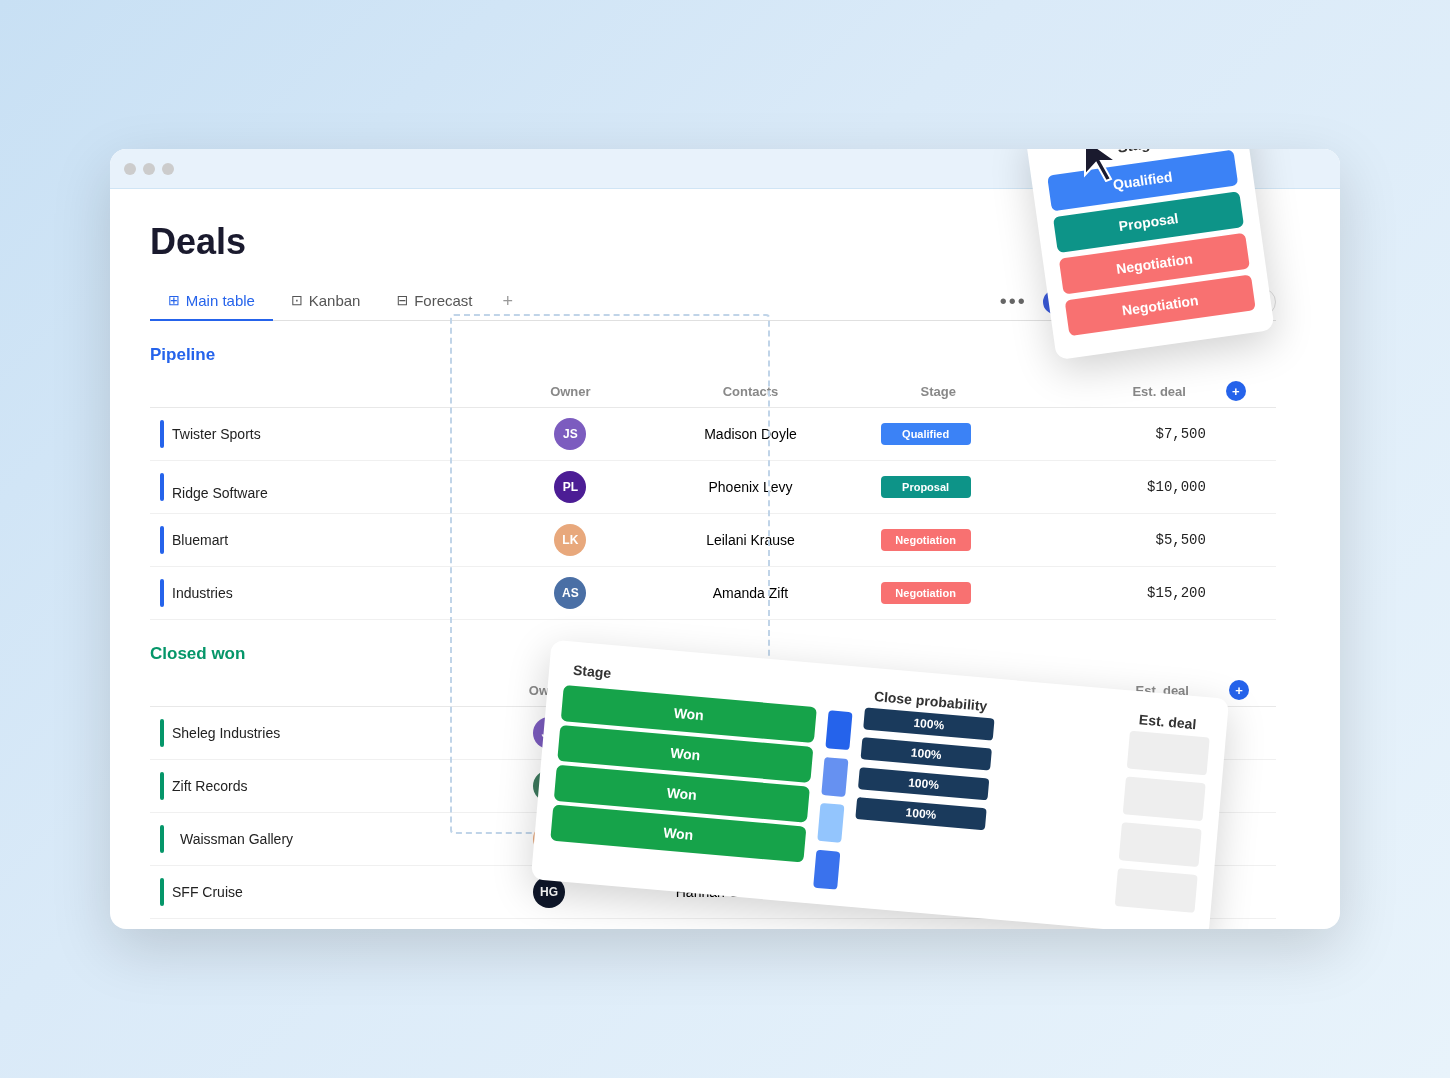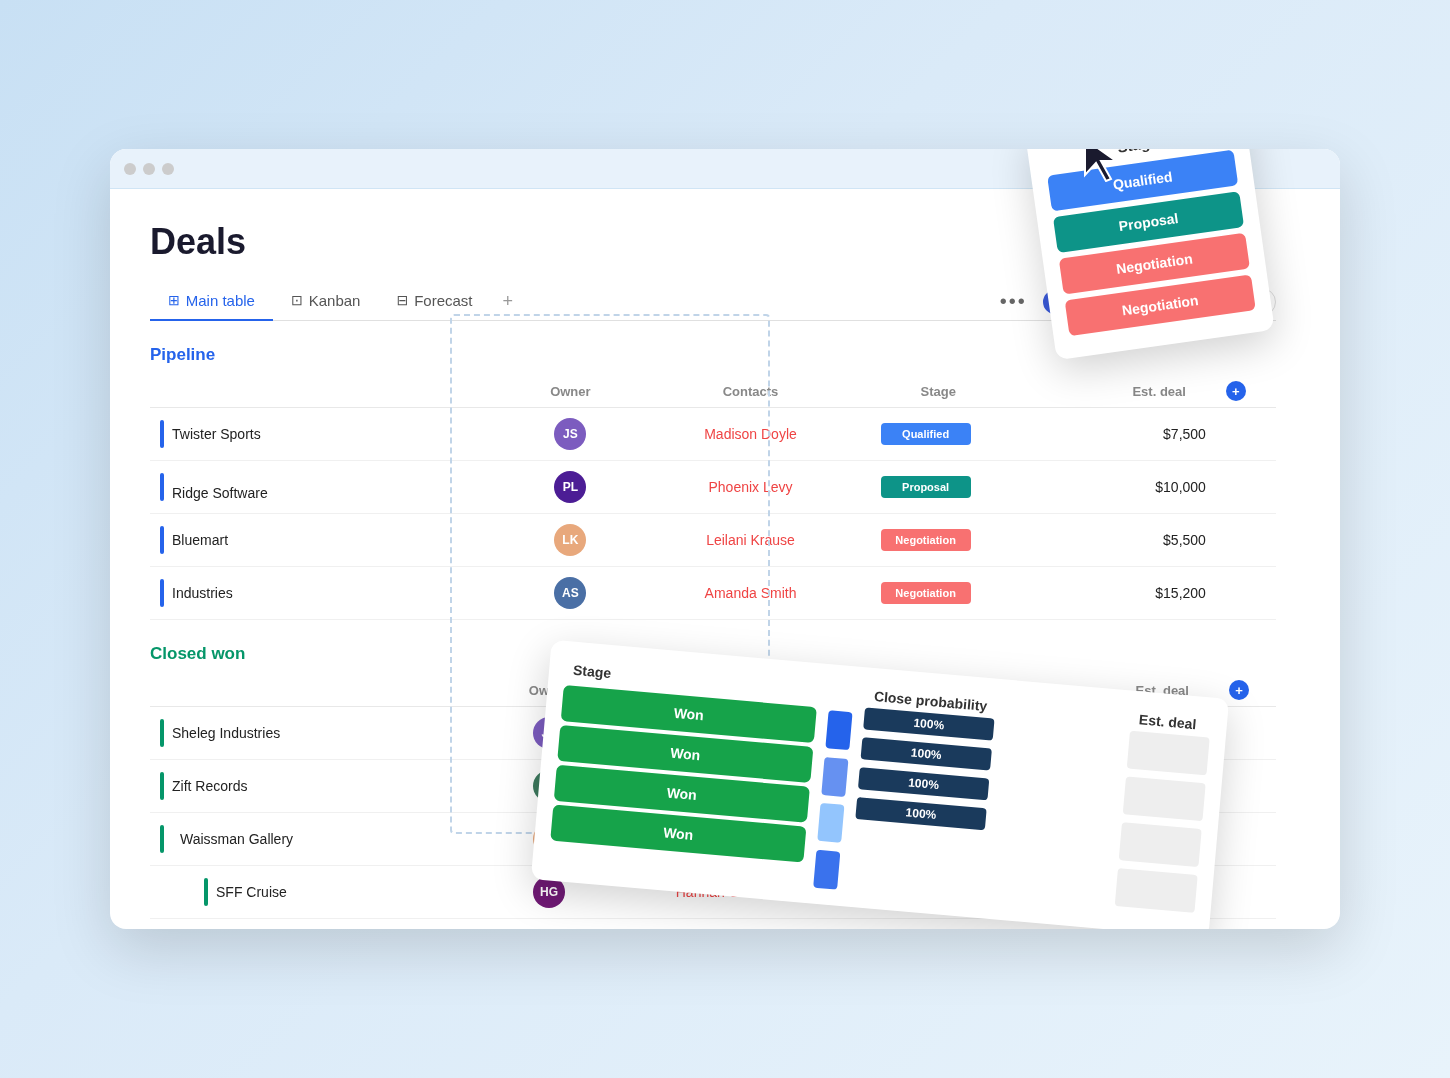--- a/index.html
+++ b/index.html
@@ -192,42 +192,42 @@
     .deal-bar {
       width: 4px;
       height: 28px;
       border-radius: 2px;
       flex-shrink: 0;
     }
     .bar-blue { background: #2563eb; }
     .bar-green { background: #059669; }
 
     .contact-link {
-      color: #ef4444;
+      color: #000000;
       font-size: 14px;
       text-align: center;
     }
 
     .avatar-img {
       width: 32px; height: 32px;
       border-radius: 50%;
       background: #ddd;
       display: flex;
       align-items: center;
       justify-content: center;
       font-size: 12px;
       color: #fff;
       font-weight: 600;
     }
     .av1 { background: #7c5cbf; }
     .av2 { background: #4c1d95; }
     .av3 { background: #e8a87c; }
     .av4 { background: #4a6fa5; }
     .av5 { background: #3d7a5e; }
-    .av6 { background: #701a75; }
+    .av6 { background: #0f172a; }
 
     td.name-td {
       min-width: 200px;
     }
     td.owner-td {
       width: 80px;
       text-align: center;
     }
     td.contacts-td {
       width: 160px;
@@ -237,20 +237,21 @@
       width: 120px;
     }
     td.prob-td {
       width: 160px;
     }
     td.est-td {
       width: 110px;
       text-align: right;
       color: #222;
       font-size: 14px;
+      font-family: Liberation Mono, monospace;
     }
     td.actions-td {
       width: 40px;
     }
 
     
     .stage-bar-pill {
       width: 90px;
       height: 22px;
       border-radius: 4px;
@@ -512,21 +513,21 @@
                 <div class="deal-bar bar-blue"></div>
                 <span>Industries</span>
               </div>
             </td>
             <td class="deal-cell owner-td">
               <div style="display:flex;justify-content:center;">
                 <div class="avatar-img av4">AS</div>
               </div>
             </td>
             <td class="deal-cell contacts-td">
-              <span class="contact-link">Amanda Smith</span>
+              <span class="contact-link">Amanda Zift</span>
             </td>
             <td class="deal-cell stage-td">
               <div class="stage-bar-pill" style="background:#f87171;">
                 <span>Negotiation</span>
               </div>
             </td>
             <td class="deal-cell est-td">$15,200</td>
             <td class="deal-cell actions-td"></td>
           </tr>
         </tbody>
@@ -617,21 +618,21 @@
               <div class="prob-bar-container">
                 <span>100%</span>
               </div>
             </td>
             <td class="deal-cell est-td">$18,100</td>
             <td class="deal-cell actions-td"></td>
           </tr>
 
           <tr class="deal-row">
             <td class="deal-cell name-td">
-              <div style="display:flex;align-items:center;gap:8px;margin-left:44px;">
+              <div style="display:flex;align-items:center;gap:8px;">
                 <div class="deal-bar bar-green"></div>
                 <span>SFF Cruise</span>
               </div>
             </td>
             <td class="deal-cell owner-td">
               <div style="display:flex;justify-content:center;">
                 <div class="avatar-img av6">HG</div>
               </div>
             </td>
             <td class="deal-cell contacts-td">

